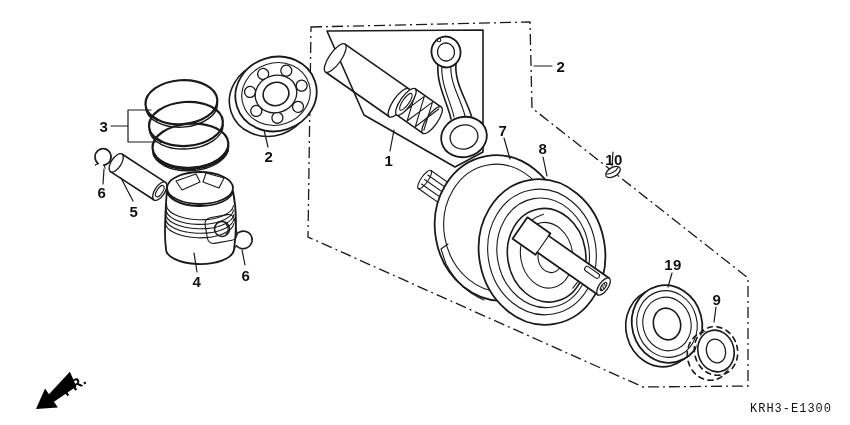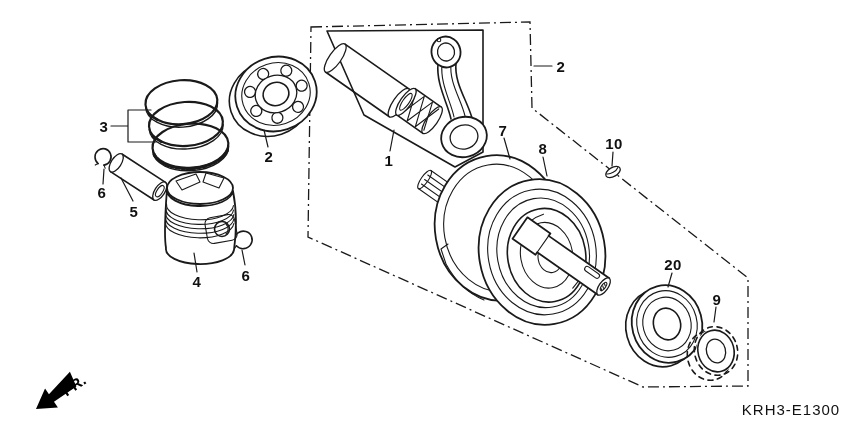--- a/index.html
+++ b/index.html
@@ -19,22 +19,22 @@
     position:absolute; transform:translate(-50%,-50%);
     font-size:15px; font-weight:bold; color:#111; letter-spacing:.5px;
     user-select:none; white-space:nowrap;
   }
   .fr-label{
     position:absolute; transform:translate(-50%,-50%) rotate(-34deg);
     font-size:15px; font-weight:bold; color:#000; letter-spacing:.5px;
   }
   .diagram-code{
     position:absolute; transform:translate(-50%,-50%);
-    font-family:Liberation Sans, sans-serif;
-    font-size:15px; color:#111; letter-spacing:1px; white-space:nowrap;
+    font-family:Liberation Mono, monospace;
+    font-size:12px; color:#111; letter-spacing:1px; white-space:nowrap;
   }
 </style>
 </head>
 <body>
 
 <div class="stage">
 
 <svg width="850" height="425" viewBox="0 0 850 425">
 
   <polygon class="dash" points="311,27 530,22 532,108 748,278 748,386 643,387 308,237"></polygon>
@@ -210,19 +210,19 @@
   <div class="part-label" style="left:104px;top:126px;">3</div>
   <div class="part-label" style="left:102px;top:192px;">6</div>
   <div class="part-label" style="left:134px;top:211px;">5</div>
   <div class="part-label" style="left:197px;top:281px;">4</div>
   <div class="part-label" style="left:246px;top:275px;">6</div>
   <div class="part-label" style="left:269px;top:156px;">2</div>
   <div class="part-label" style="left:389px;top:160px;">1</div>
   <div class="part-label" style="left:561px;top:66px;">2</div>
   <div class="part-label" style="left:503px;top:130px;">7</div>
   <div class="part-label" style="left:543px;top:148px;">8</div>
-  <div class="part-label" style="left:614px;top:143px;">10</div>
-  <div class="part-label" style="left:673px;top:264px;">20</div>
+  <div class="part-label" style="left:614px;top:159px;">10</div>
+  <div class="part-label" style="left:673px;top:264px;">19</div>
   <div class="part-label" style="left:717px;top:299px;">9</div>
 
   <div class="fr-label" style="left:74px;top:385px;">FR.</div>
   <div class="diagram-code" style="left:791px;top:409px;">KRH3-E1300</div>
 </div>
 
 </body></html>

